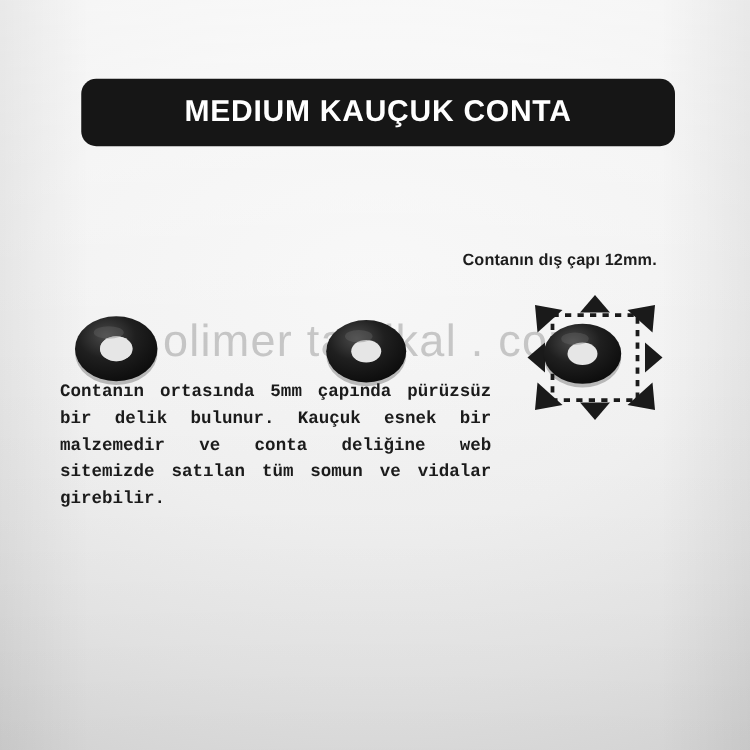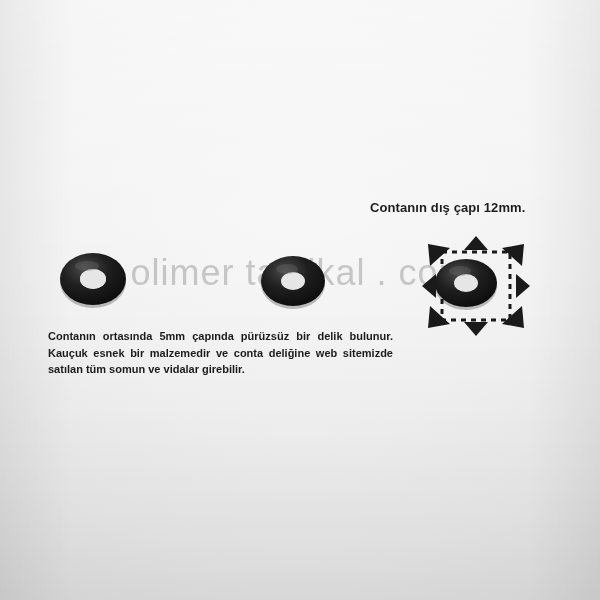--- a/index.html
+++ b/index.html
@@ -109,37 +109,41 @@
     position: absolute;
     left: 416px;
     top: 234px;
     z-index: 3;
   }
 
   
   .body-text {
     position: absolute;
     left: 48px;
-    top: 328px;
+    top: 304px;
     width: 345px;
-    font-size: 11px;
+    font-size: 14px;
     line-height: 1.52;
     color: #1b1b1b;
     text-align: justify;
     font-weight: bold;
     z-index: 5;
+    font-family: Liberation Mono, monospace;
   }
 </style>
 </head>
 <body>
 
 <div class="canvas">
 
   <div class="watermark">olimer taktikal . com</div>
 
+  <div class="title-banner">
+    <span class="title-text">MEDIUM KAUÇUK CONTA</span>
+  </div>
 
   <div class="dim-label">Contanın dış çapı 12mm.</div>
 
   <div class="arrows">
     <svg width="120" height="104" viewBox="0 0 120 104" xmlns="http://www.w3.org/2000/svg">
 
       <rect x="26" y="18" width="68" height="68" fill="none" stroke="#1a1a1a" stroke-width="3" stroke-dasharray="5,5" stroke-linecap="butt"></rect>
 
       <polygon points="60,2 72,16 48,16" fill="#1a1a1a"></polygon>
 

